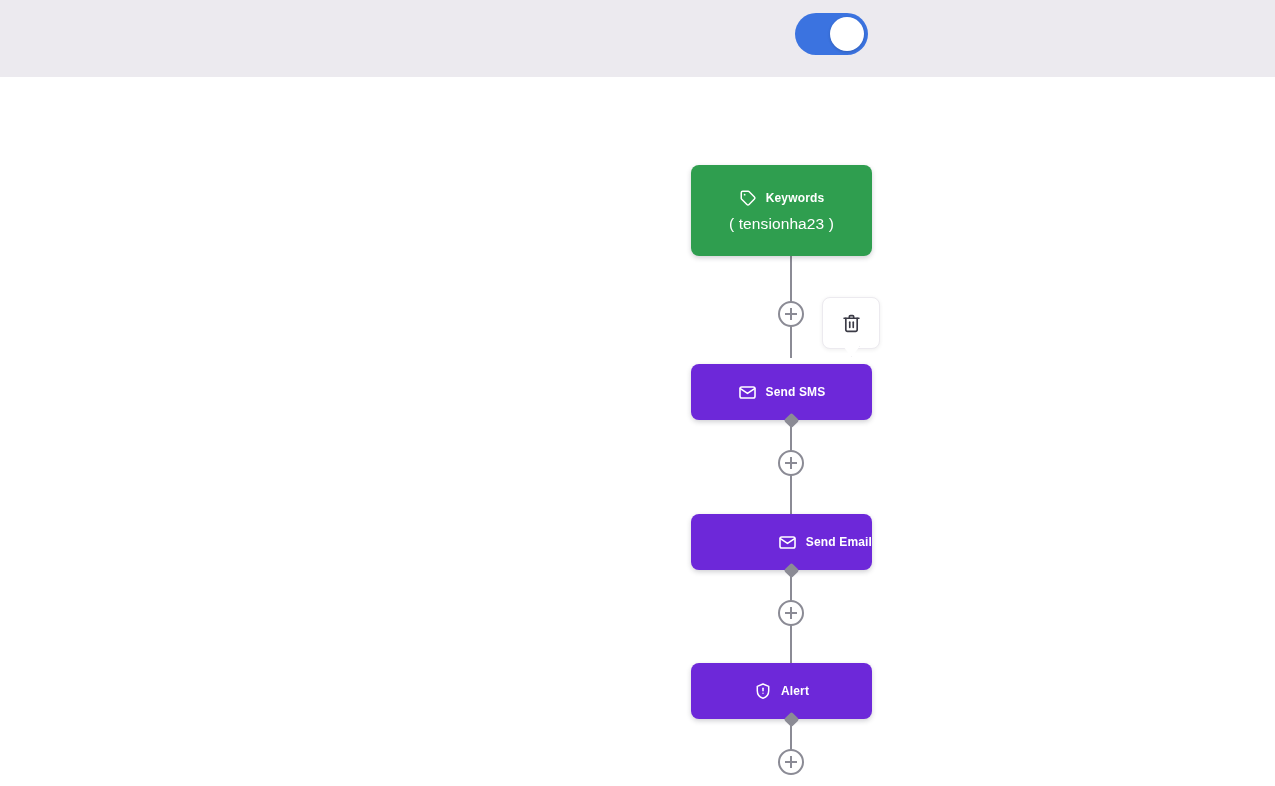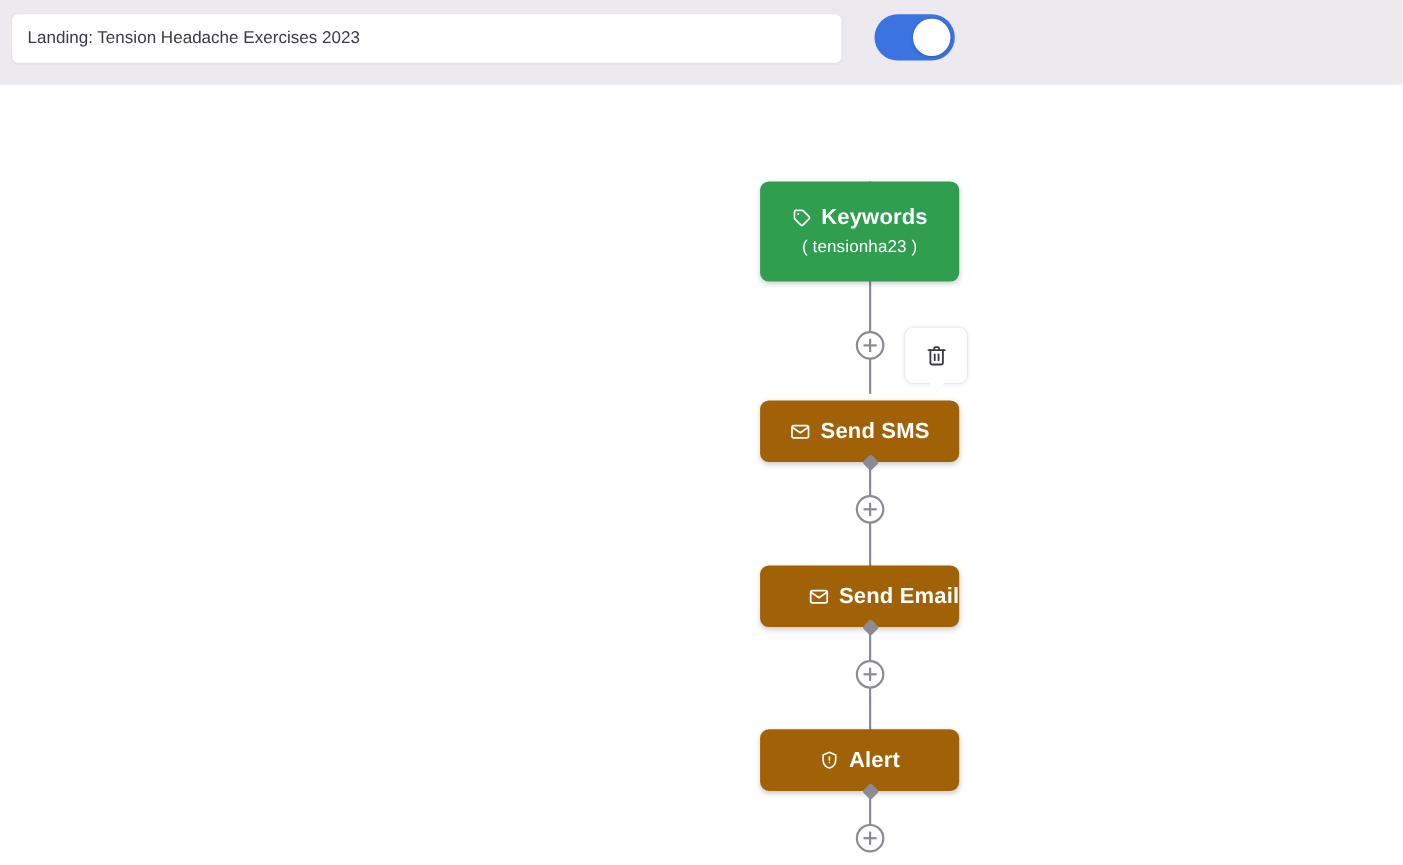--- a/index.html
+++ b/index.html
@@ -104,29 +104,29 @@
     color: #ffffff;
     display: flex;
     flex-direction: column;
     align-items: center;
     justify-content: center;
     box-shadow: 0 2px 5px rgba(40,40,60,0.22);
     cursor: pointer;
     user-select: none;
   }
   .node.green { background: #2f9e4f; }
-  .node.dark  { background: #a16207; }
+  .node.dark  { background: #6d28d9; }
 
   .node-row {
     display: flex;
     align-items: center;
     gap: 9px;
   }
   .node-label {
-    font-size: 20px;
+    font-size: 12px;
     font-weight: bold;
     letter-spacing: 0.15px;
     line-height: 1;
   }
   .node-sub {
     font-size: 15.5px;
     line-height: 1;
     margin-top: 9px;
     letter-spacing: 0.1px;
     text-align: center;
@@ -200,21 +200,20 @@
     border-right: 1px solid #eceaef;
     border-bottom: 1px solid #eceaef;
     clip-path: polygon(0 0, 100% 0, 50% 100%);
   }
   .delete-bubble svg { display: block; }
 </style>
 </head>
 <body>
 
 <div class="header">
-  <input class="title-input" value="Landing: Tension Headache Exercises 2023" placeholder="Campaign name" style="">
   <button class="toggle">
     <span class="knob"></span>
   </button>
 </div>
 
 <div class="canvas">
   <div class="flow">
 
     <div class="edge" style="top:87px;  height:66px;"></div>
     <div class="edge" style="top:110px; height:170px;"></div>

